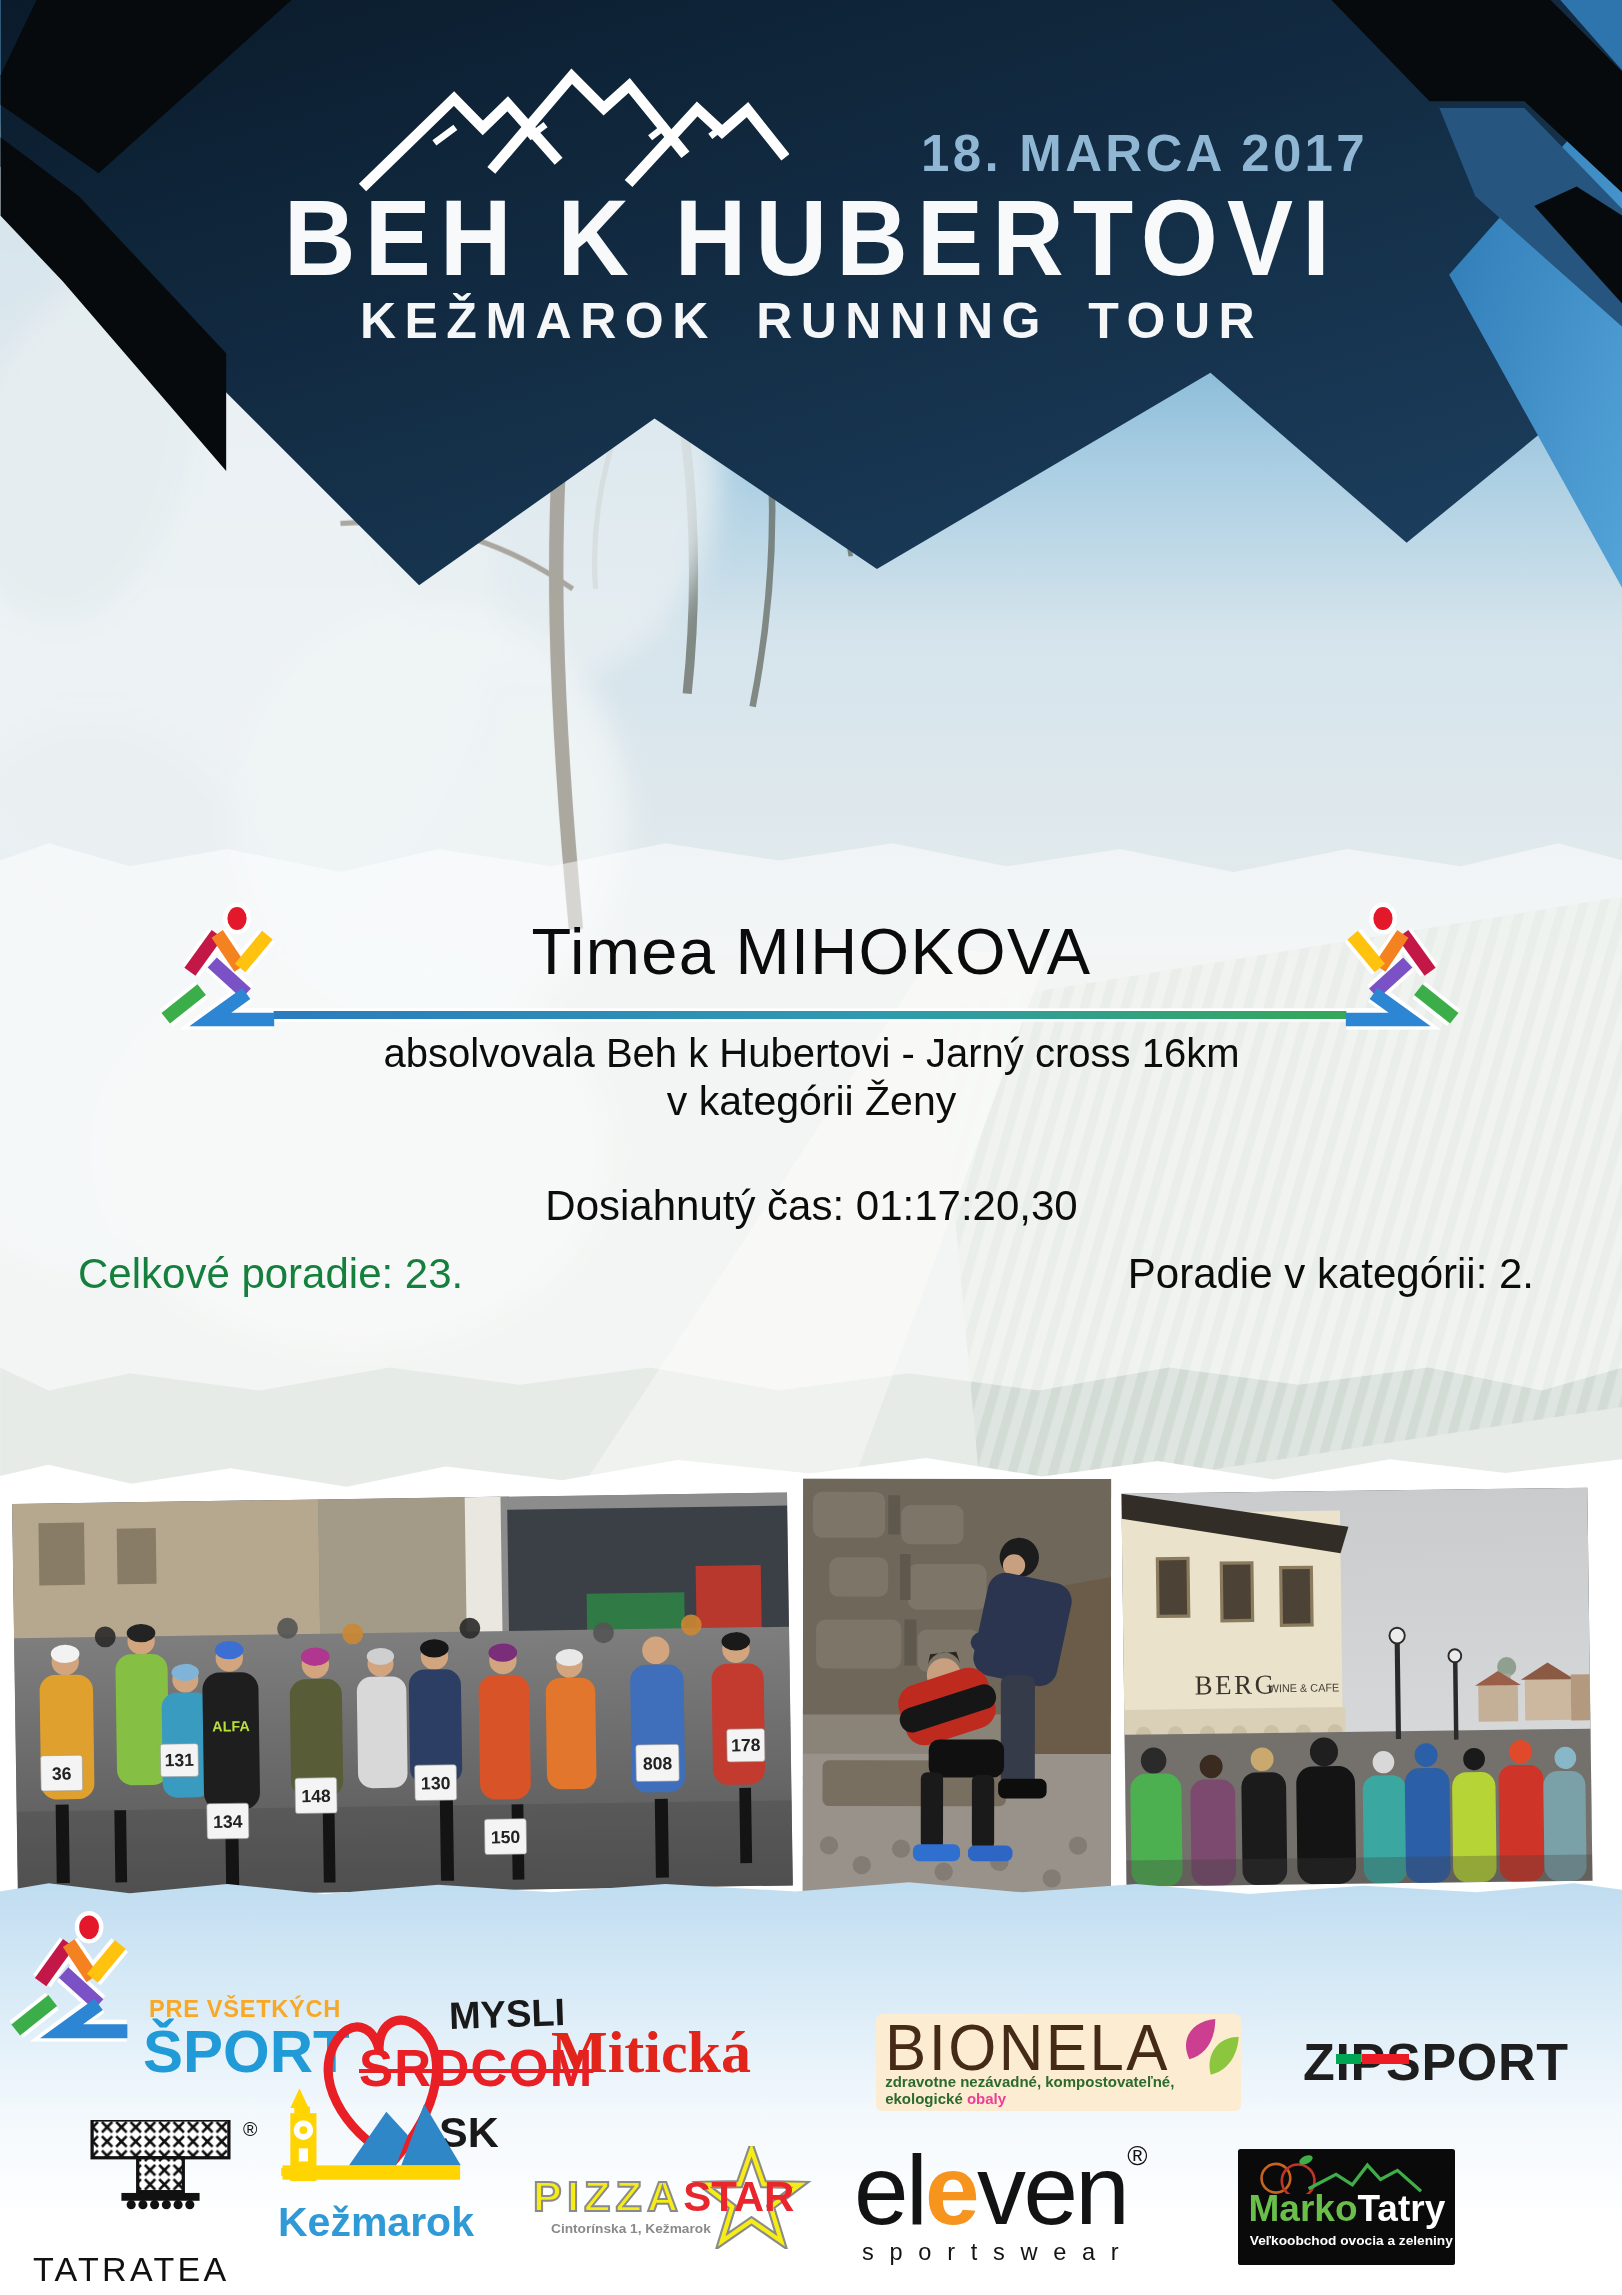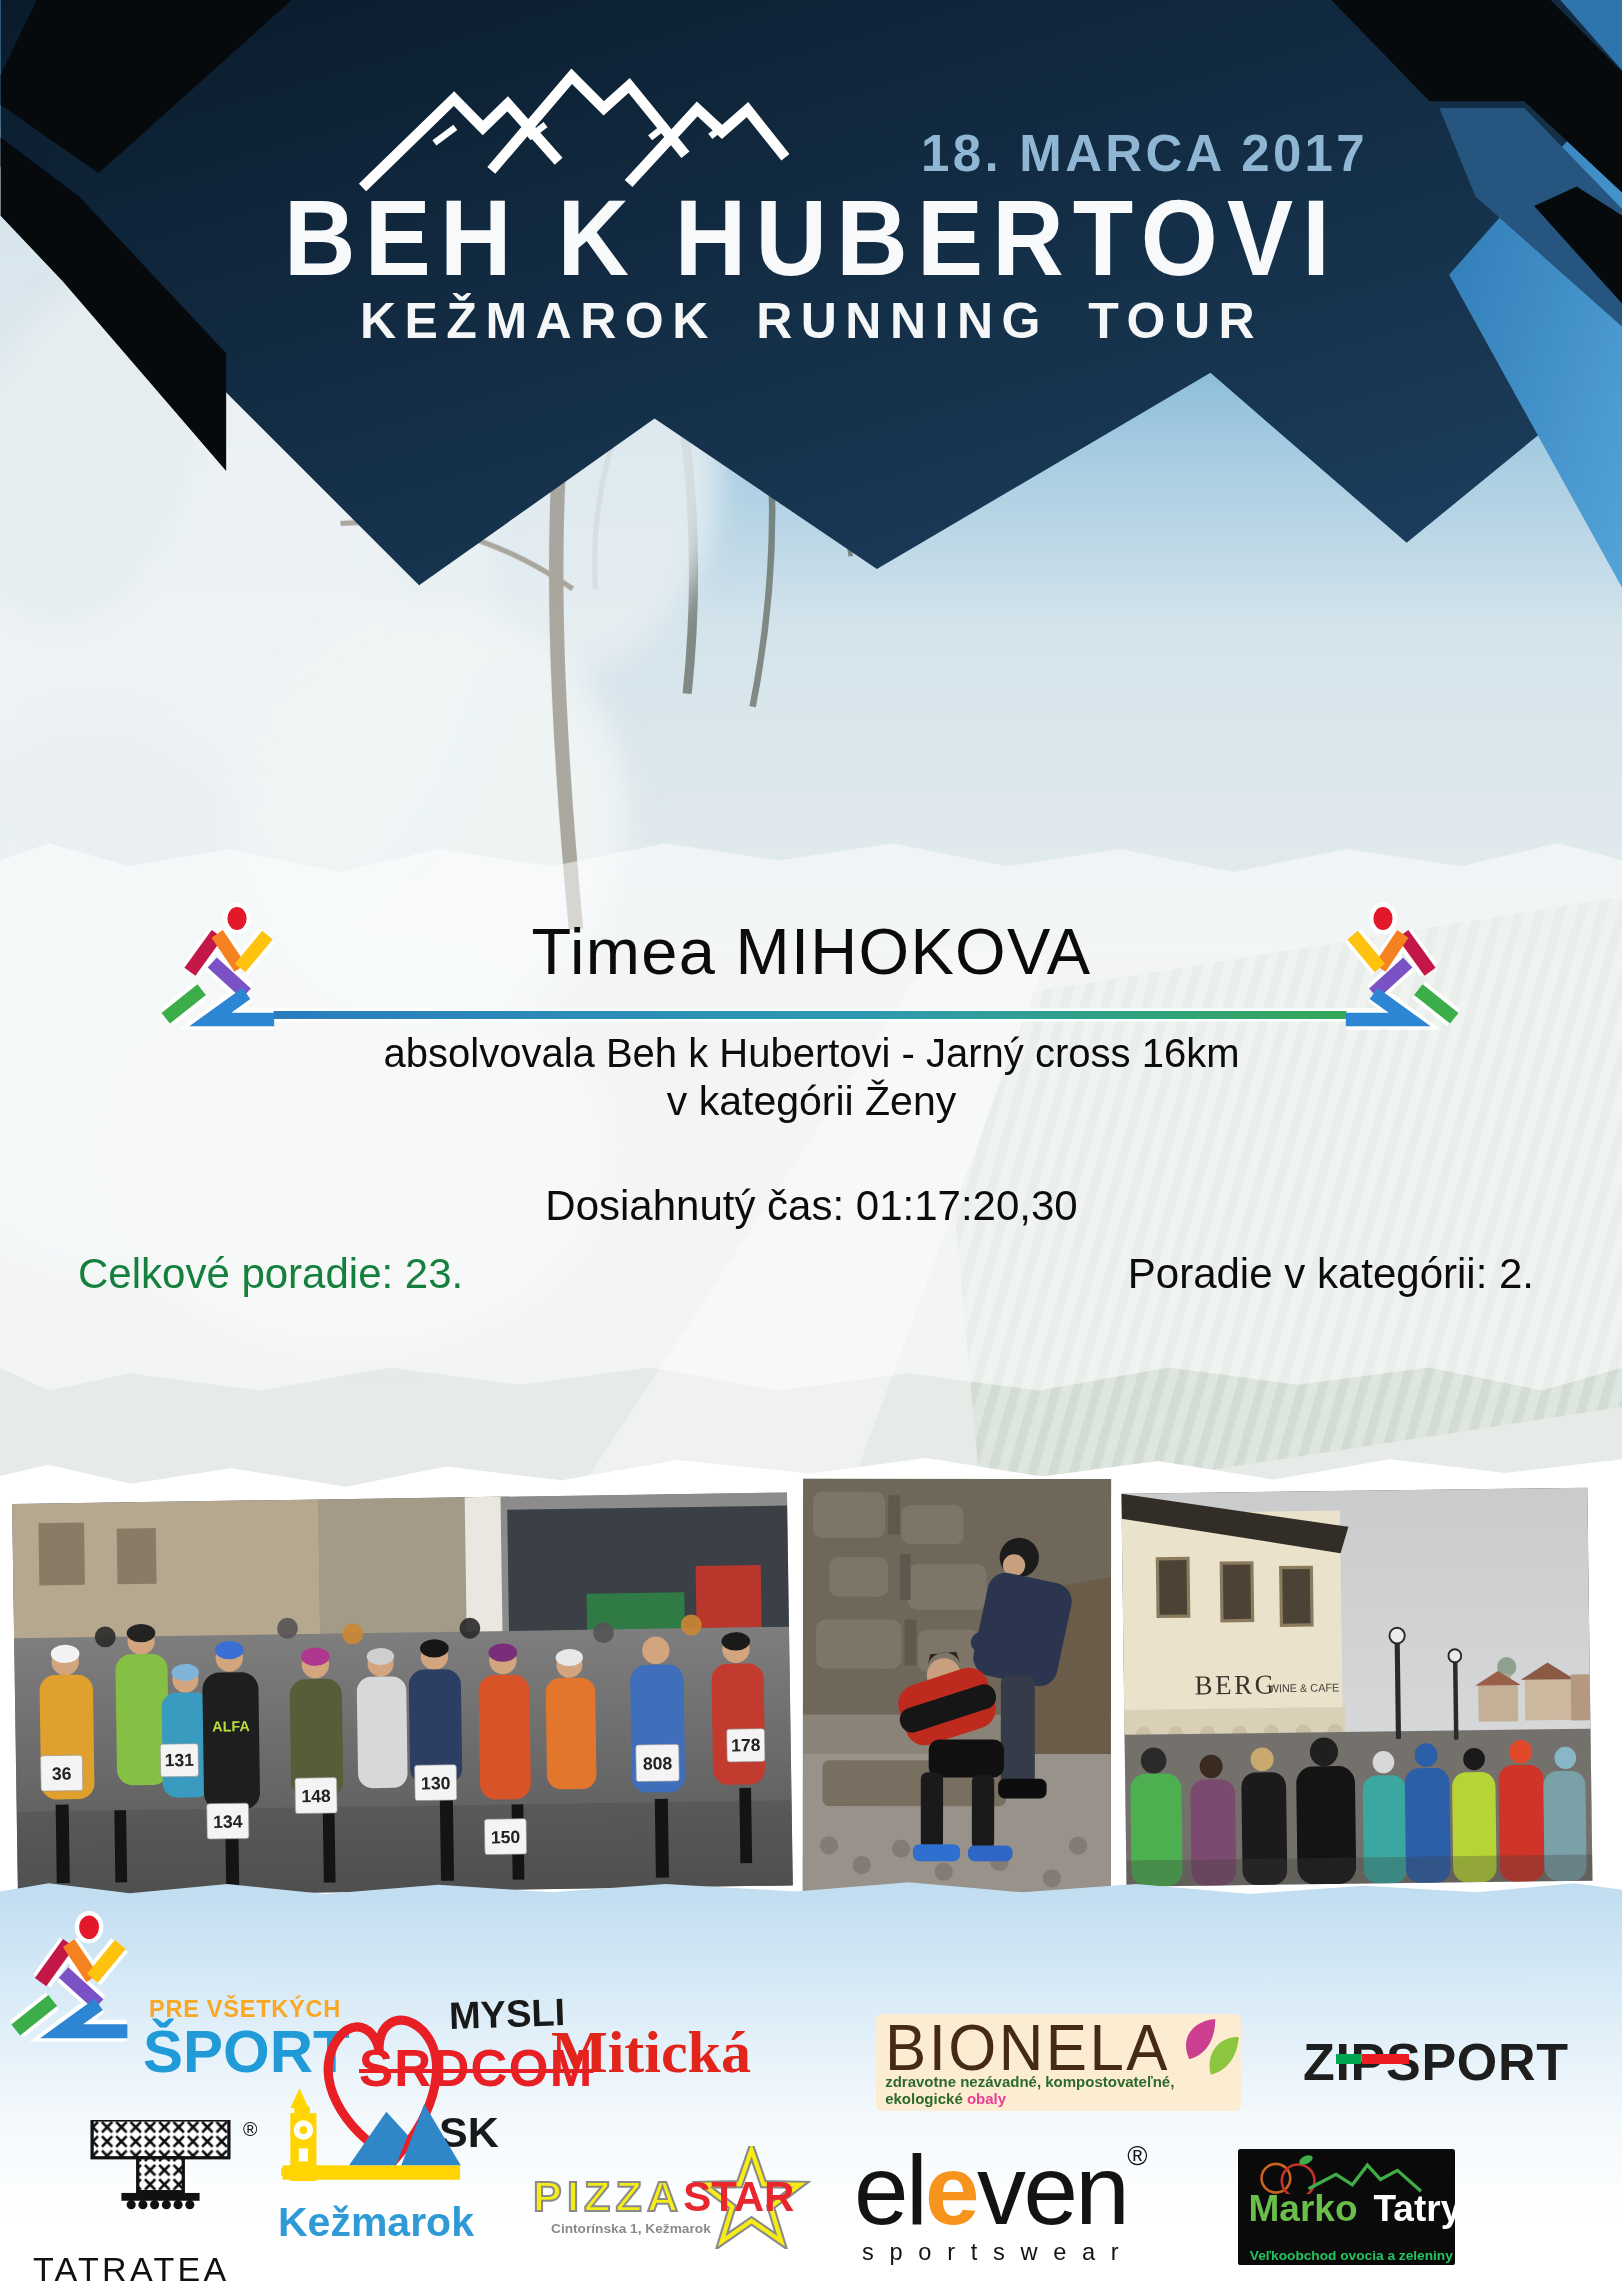--- a/index.html
+++ b/index.html
@@ -95,22 +95,22 @@
   .eleven{position:absolute;left:854px;top:262px;line-height:1;white-space:nowrap;color:#131313;}
   .eleven .e1,.eleven .e3{font-size:98px;font-weight:400;letter-spacing:-2.6px;}
   .eleven .e2{font-size:98px;font-weight:700;color:#f7941d;letter-spacing:-2.6px;}
   .eleven sup{font-size:27.5px;font-weight:400;vertical-align:59px;letter-spacing:0;}
   .elev-sub{position:absolute;left:862px;top:362px;font-size:23.6px;letter-spacing:15.7px;
             color:#131313;line-height:1;}
   .marko{position:absolute;left:1238px;top:270px;width:217px;height:116px;background:#0a0a0a;
          border-radius:2.6px;overflow:hidden;}
   .marko .mt-line{position:absolute;left:10.5px;top:41px;font-size:37px;font-weight:600;line-height:1;white-space:nowrap;}
   .marko .mk{color:#6abf4b;}
-  .marko .tt{color:#ffffff;margin-left:16px;}
-  .marko .mt-tag{position:absolute;left:11.8px;top:85px;font-size:13.7px;font-weight:700;color:#22c55e;line-height:1;margin-top:15px;}
+  .marko .tt{color:#ffffff;}
+  .marko .mt-tag{position:absolute;left:11.8px;top:85px;font-size:13.7px;font-weight:700;color:#ffffff;line-height:1;}
   .mt-deco{position:absolute;left:0;top:2.6px;width:217px;height:42px;}
 </style>
 </head>
 <body>
 
 <div class="poster">
 
   <svg width="0" height="0" style="position:absolute" aria-hidden="true">
     <symbol id="runner" viewBox="0 0 185 245">
       <g fill="none" stroke-linecap="butt">

